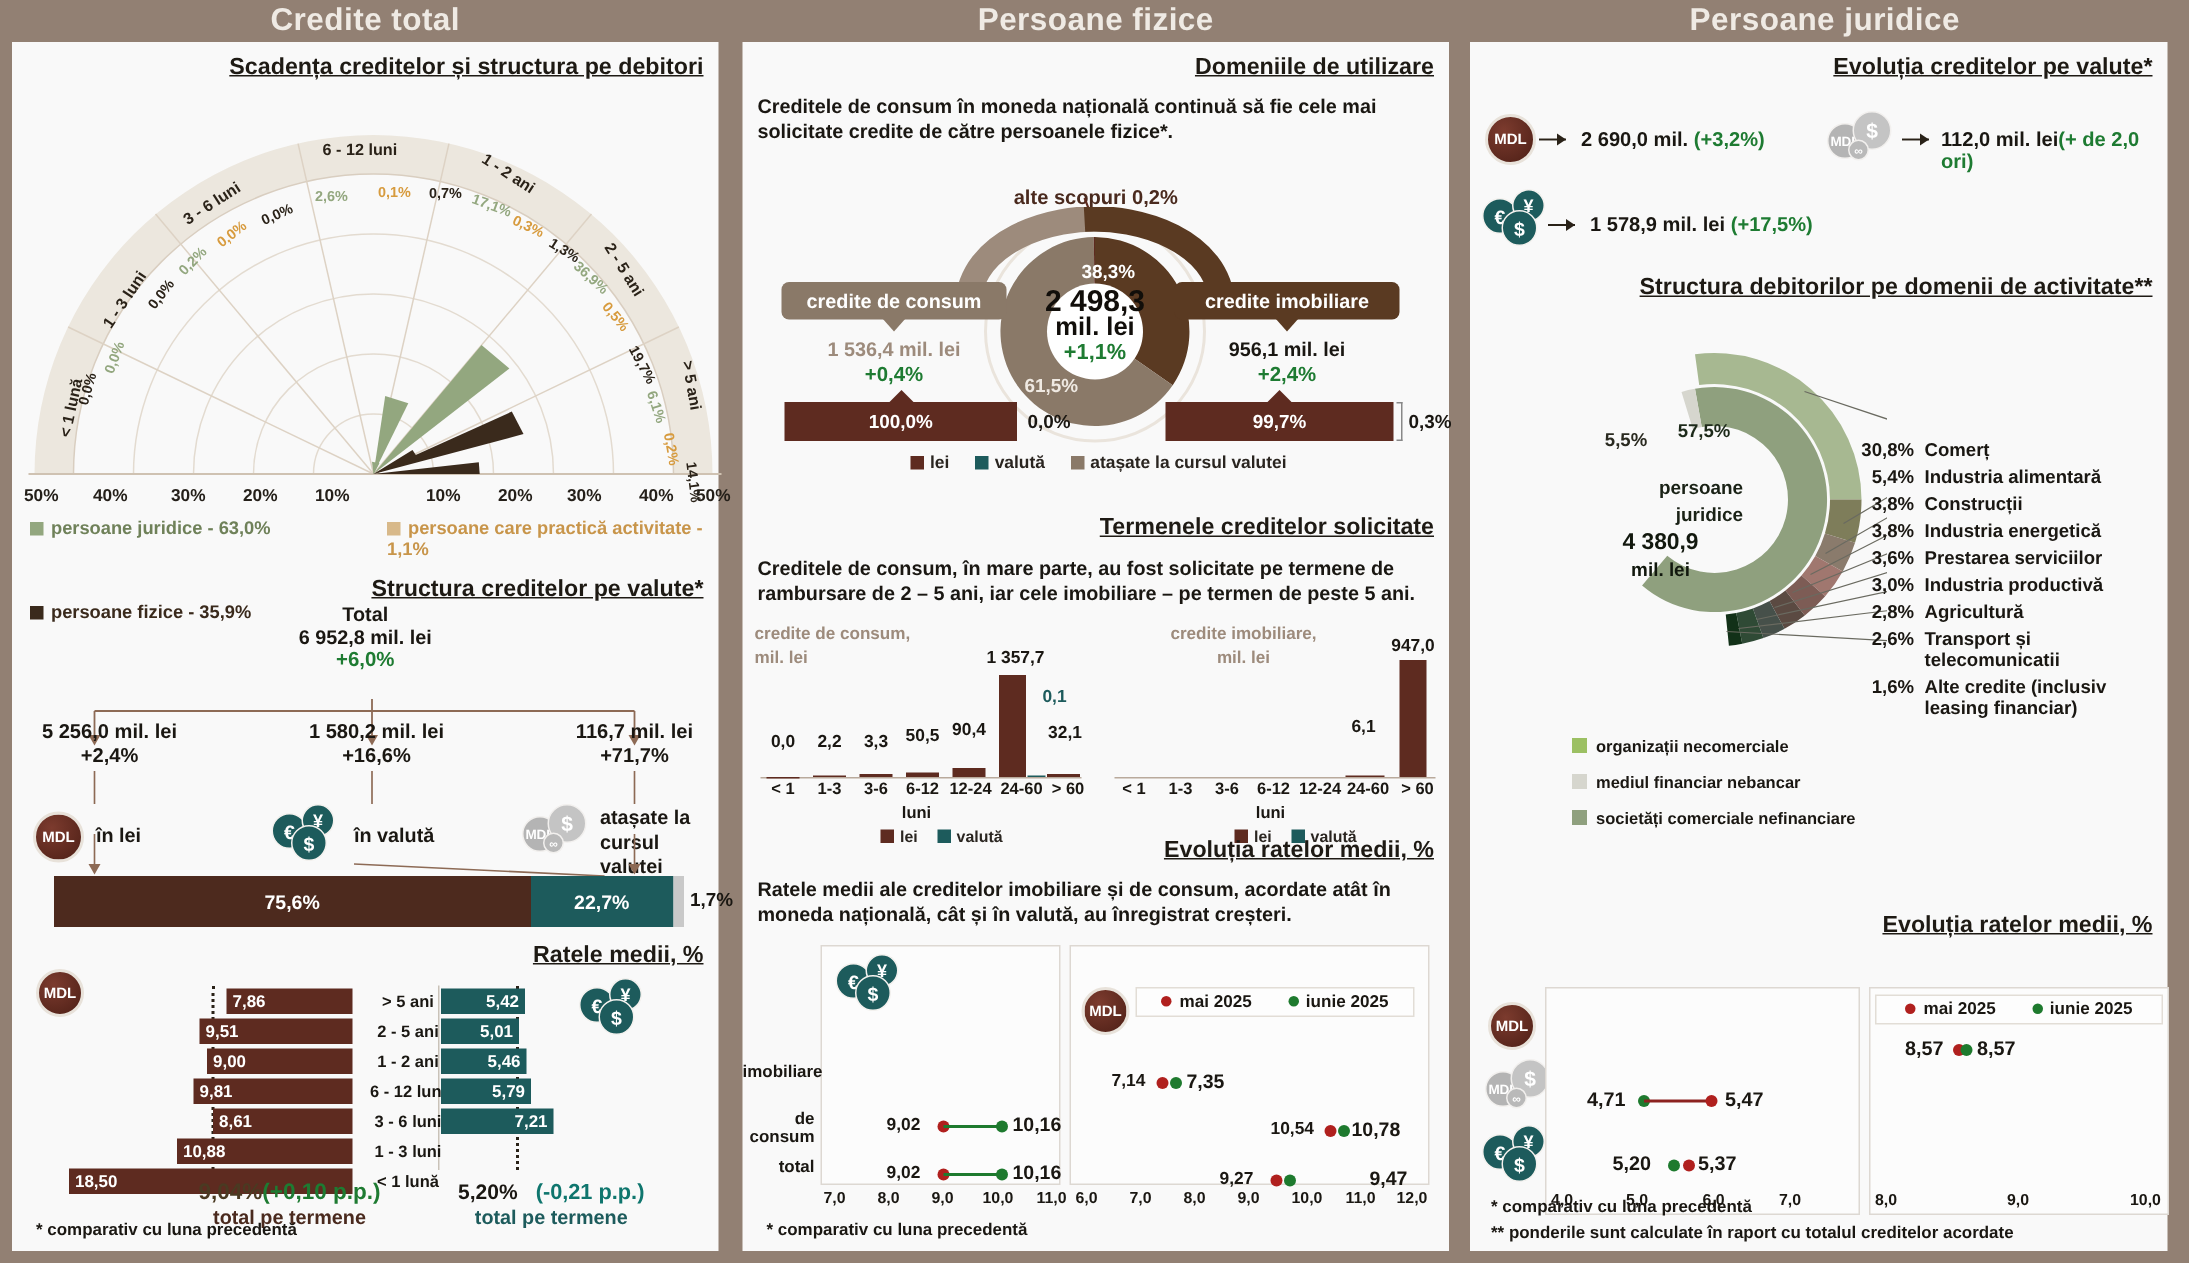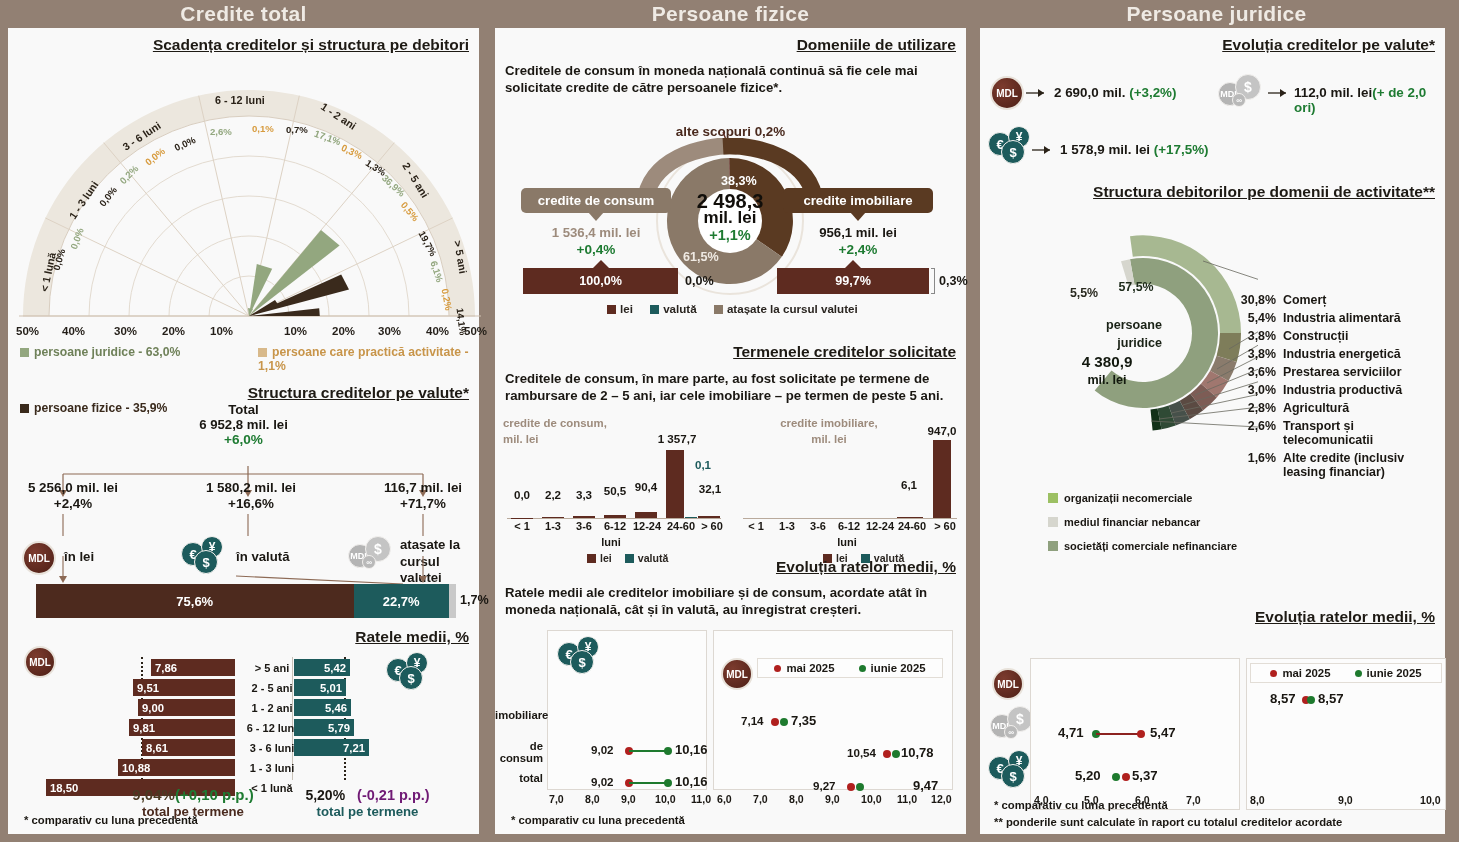--- a/index.html
+++ b/index.html
@@ -24,21 +24,21 @@
     position: absolute; left: 8px; right: 8px; top: 28px; bottom: 8px;
     background: #f9f9f9;
   }
   .col-3 .panel { left: 6px; right: 14px; }
   .sec-title {
     font-size: 15.5px; font-weight: bold; color: #1e1a14;
     text-decoration: underline; text-align: right;
   }
   .body-text { font-size: 13.2px; font-weight: bold; color: #1a1712; line-height:1.32; }
   .green { color: #1e7b32; }
-  .red { color: #701a75; margin-left: 12px; }
+  .red { color: #0f766e; margin-left: 12px; }
   .note { font-size: 11.3px; font-weight: bold; color: #1a1712; }
 
   
   #polar { position: absolute; left: 6px; top: 38px; width: 470px; height: 262px; }
   .axis-row { position: absolute; left: 6px; top: 297px; width: 470px; font-size: 11.5px; font-weight: bold; color: #241f19; }
   .axis-row span { position: absolute; }
   .leg1 { position:absolute; font-size: 12.2px; font-weight: bold; }
   .swatch { display:inline-block; width:9px; height:9px; margin-right:5px; vertical-align: -1px; }
   .mdl-coin {
     width: 34px; height: 34px; border-radius: 50%;

